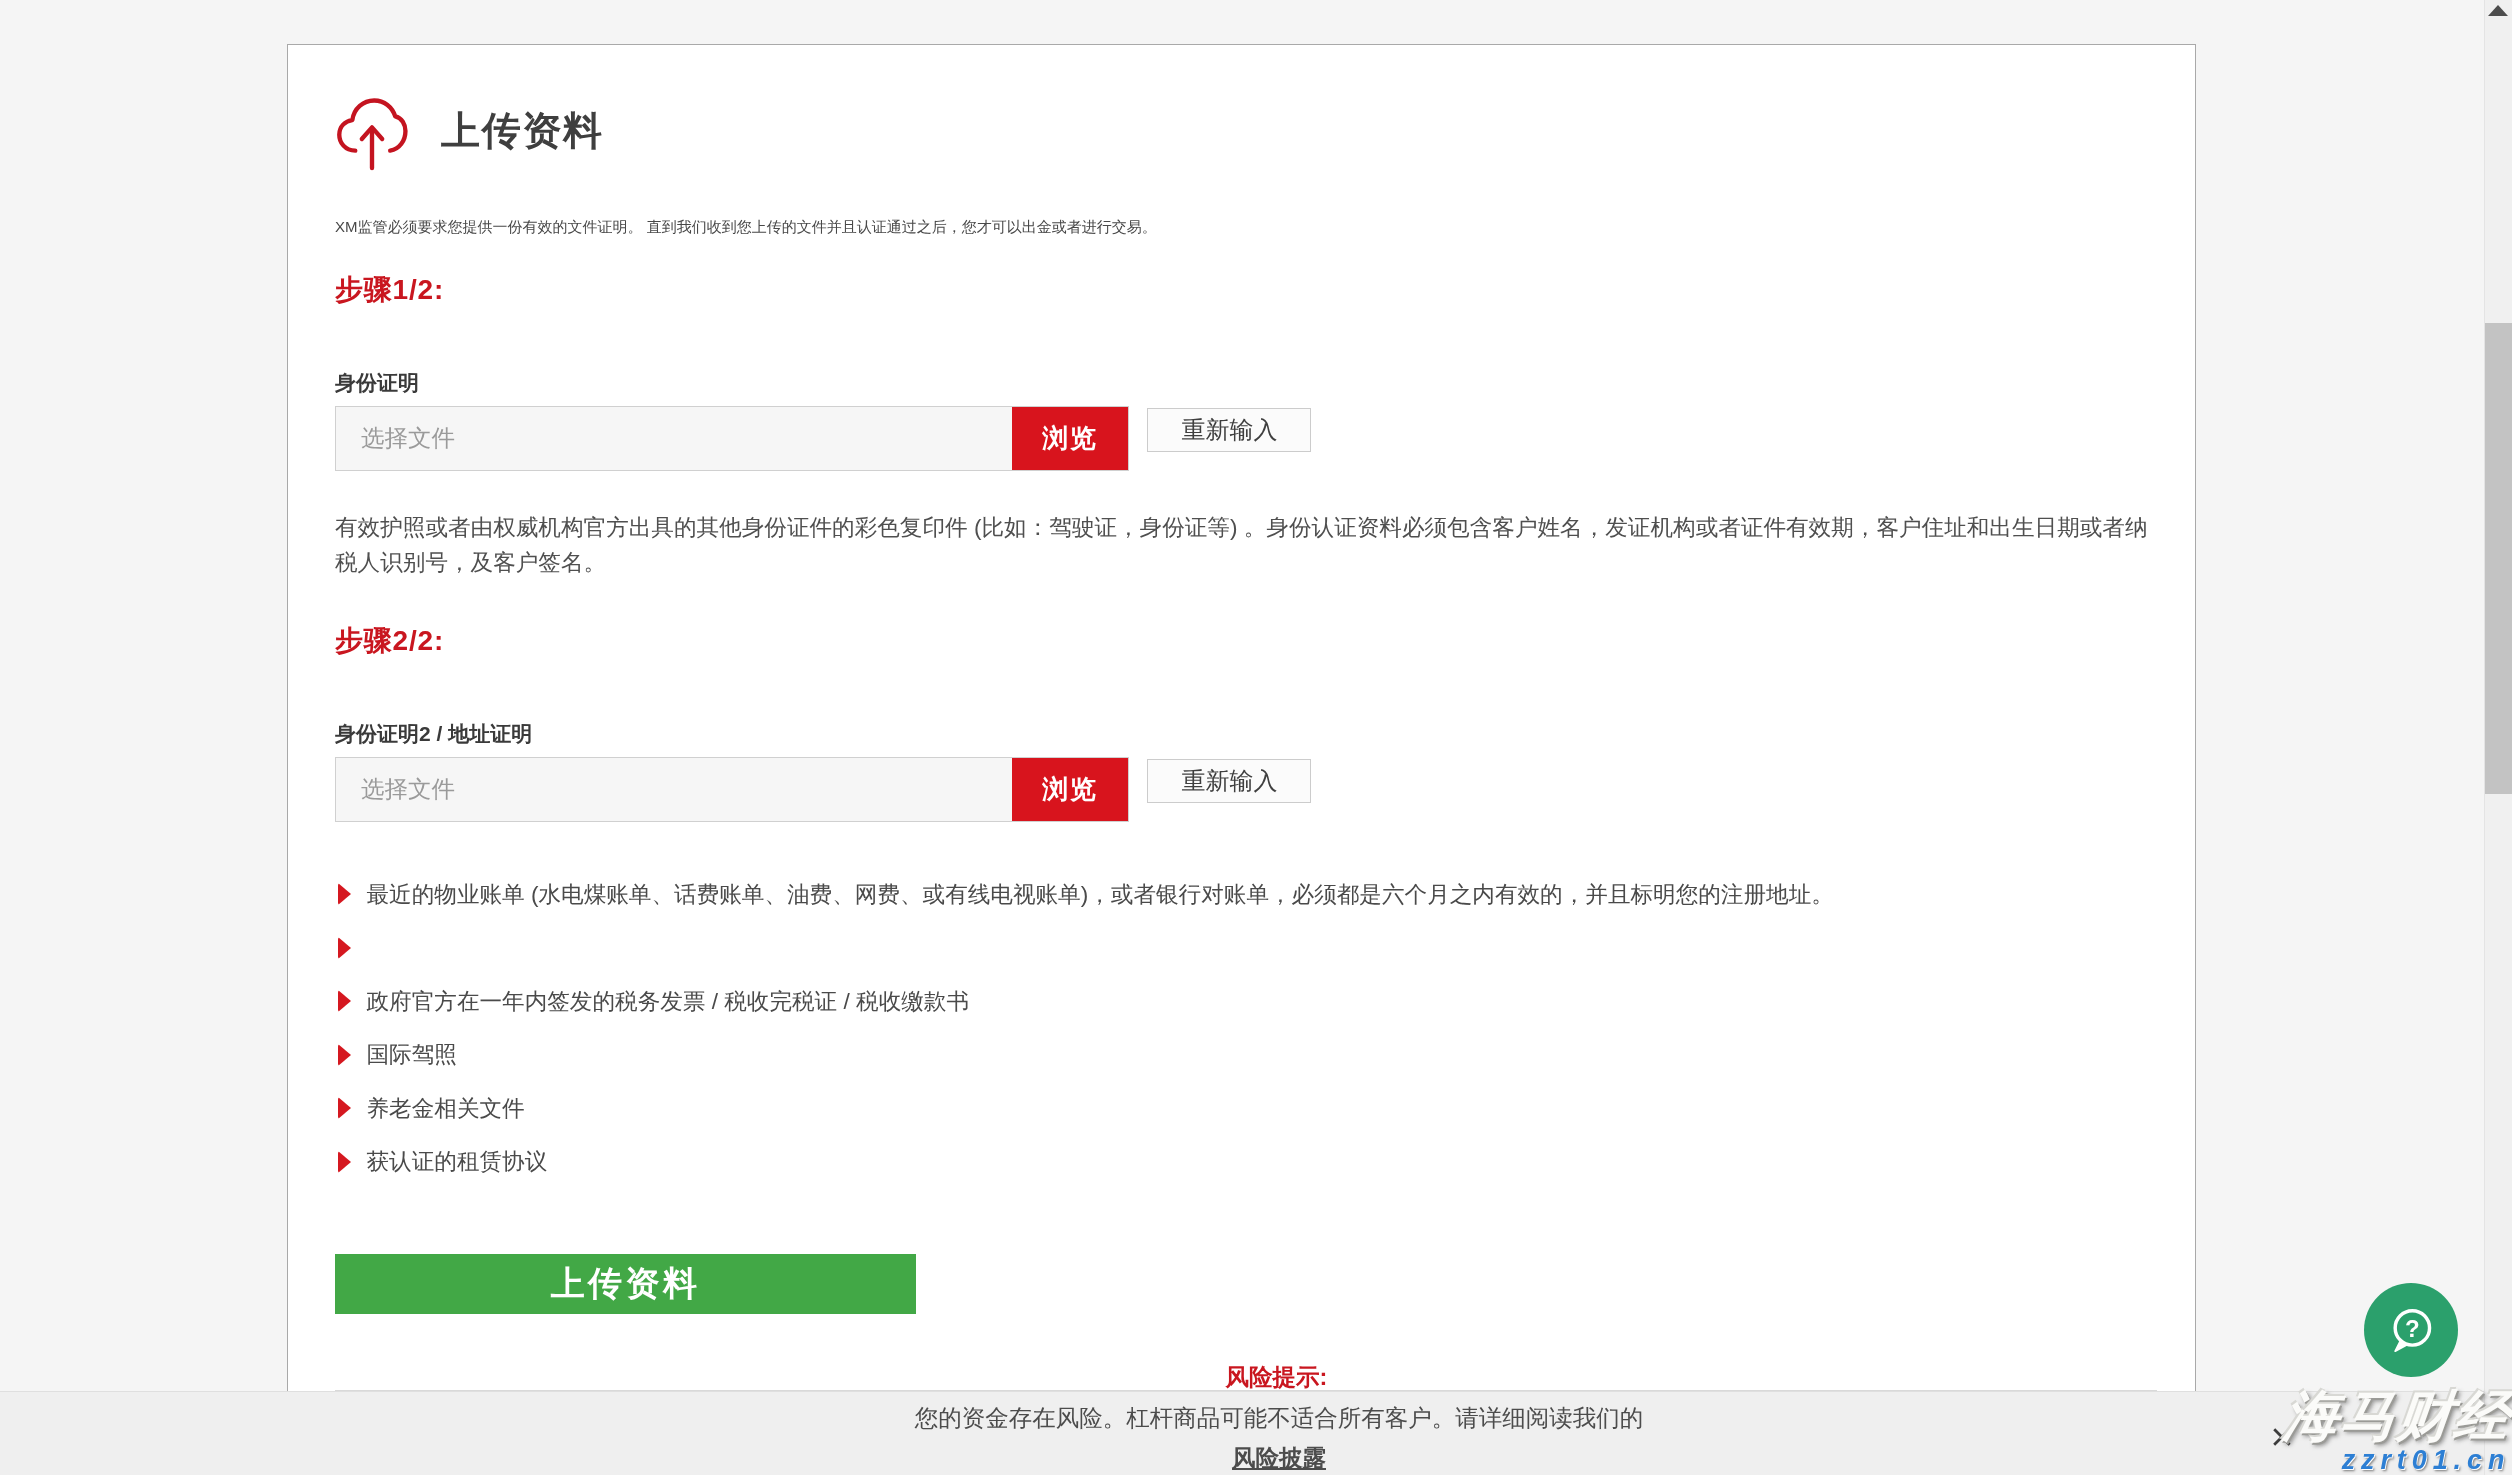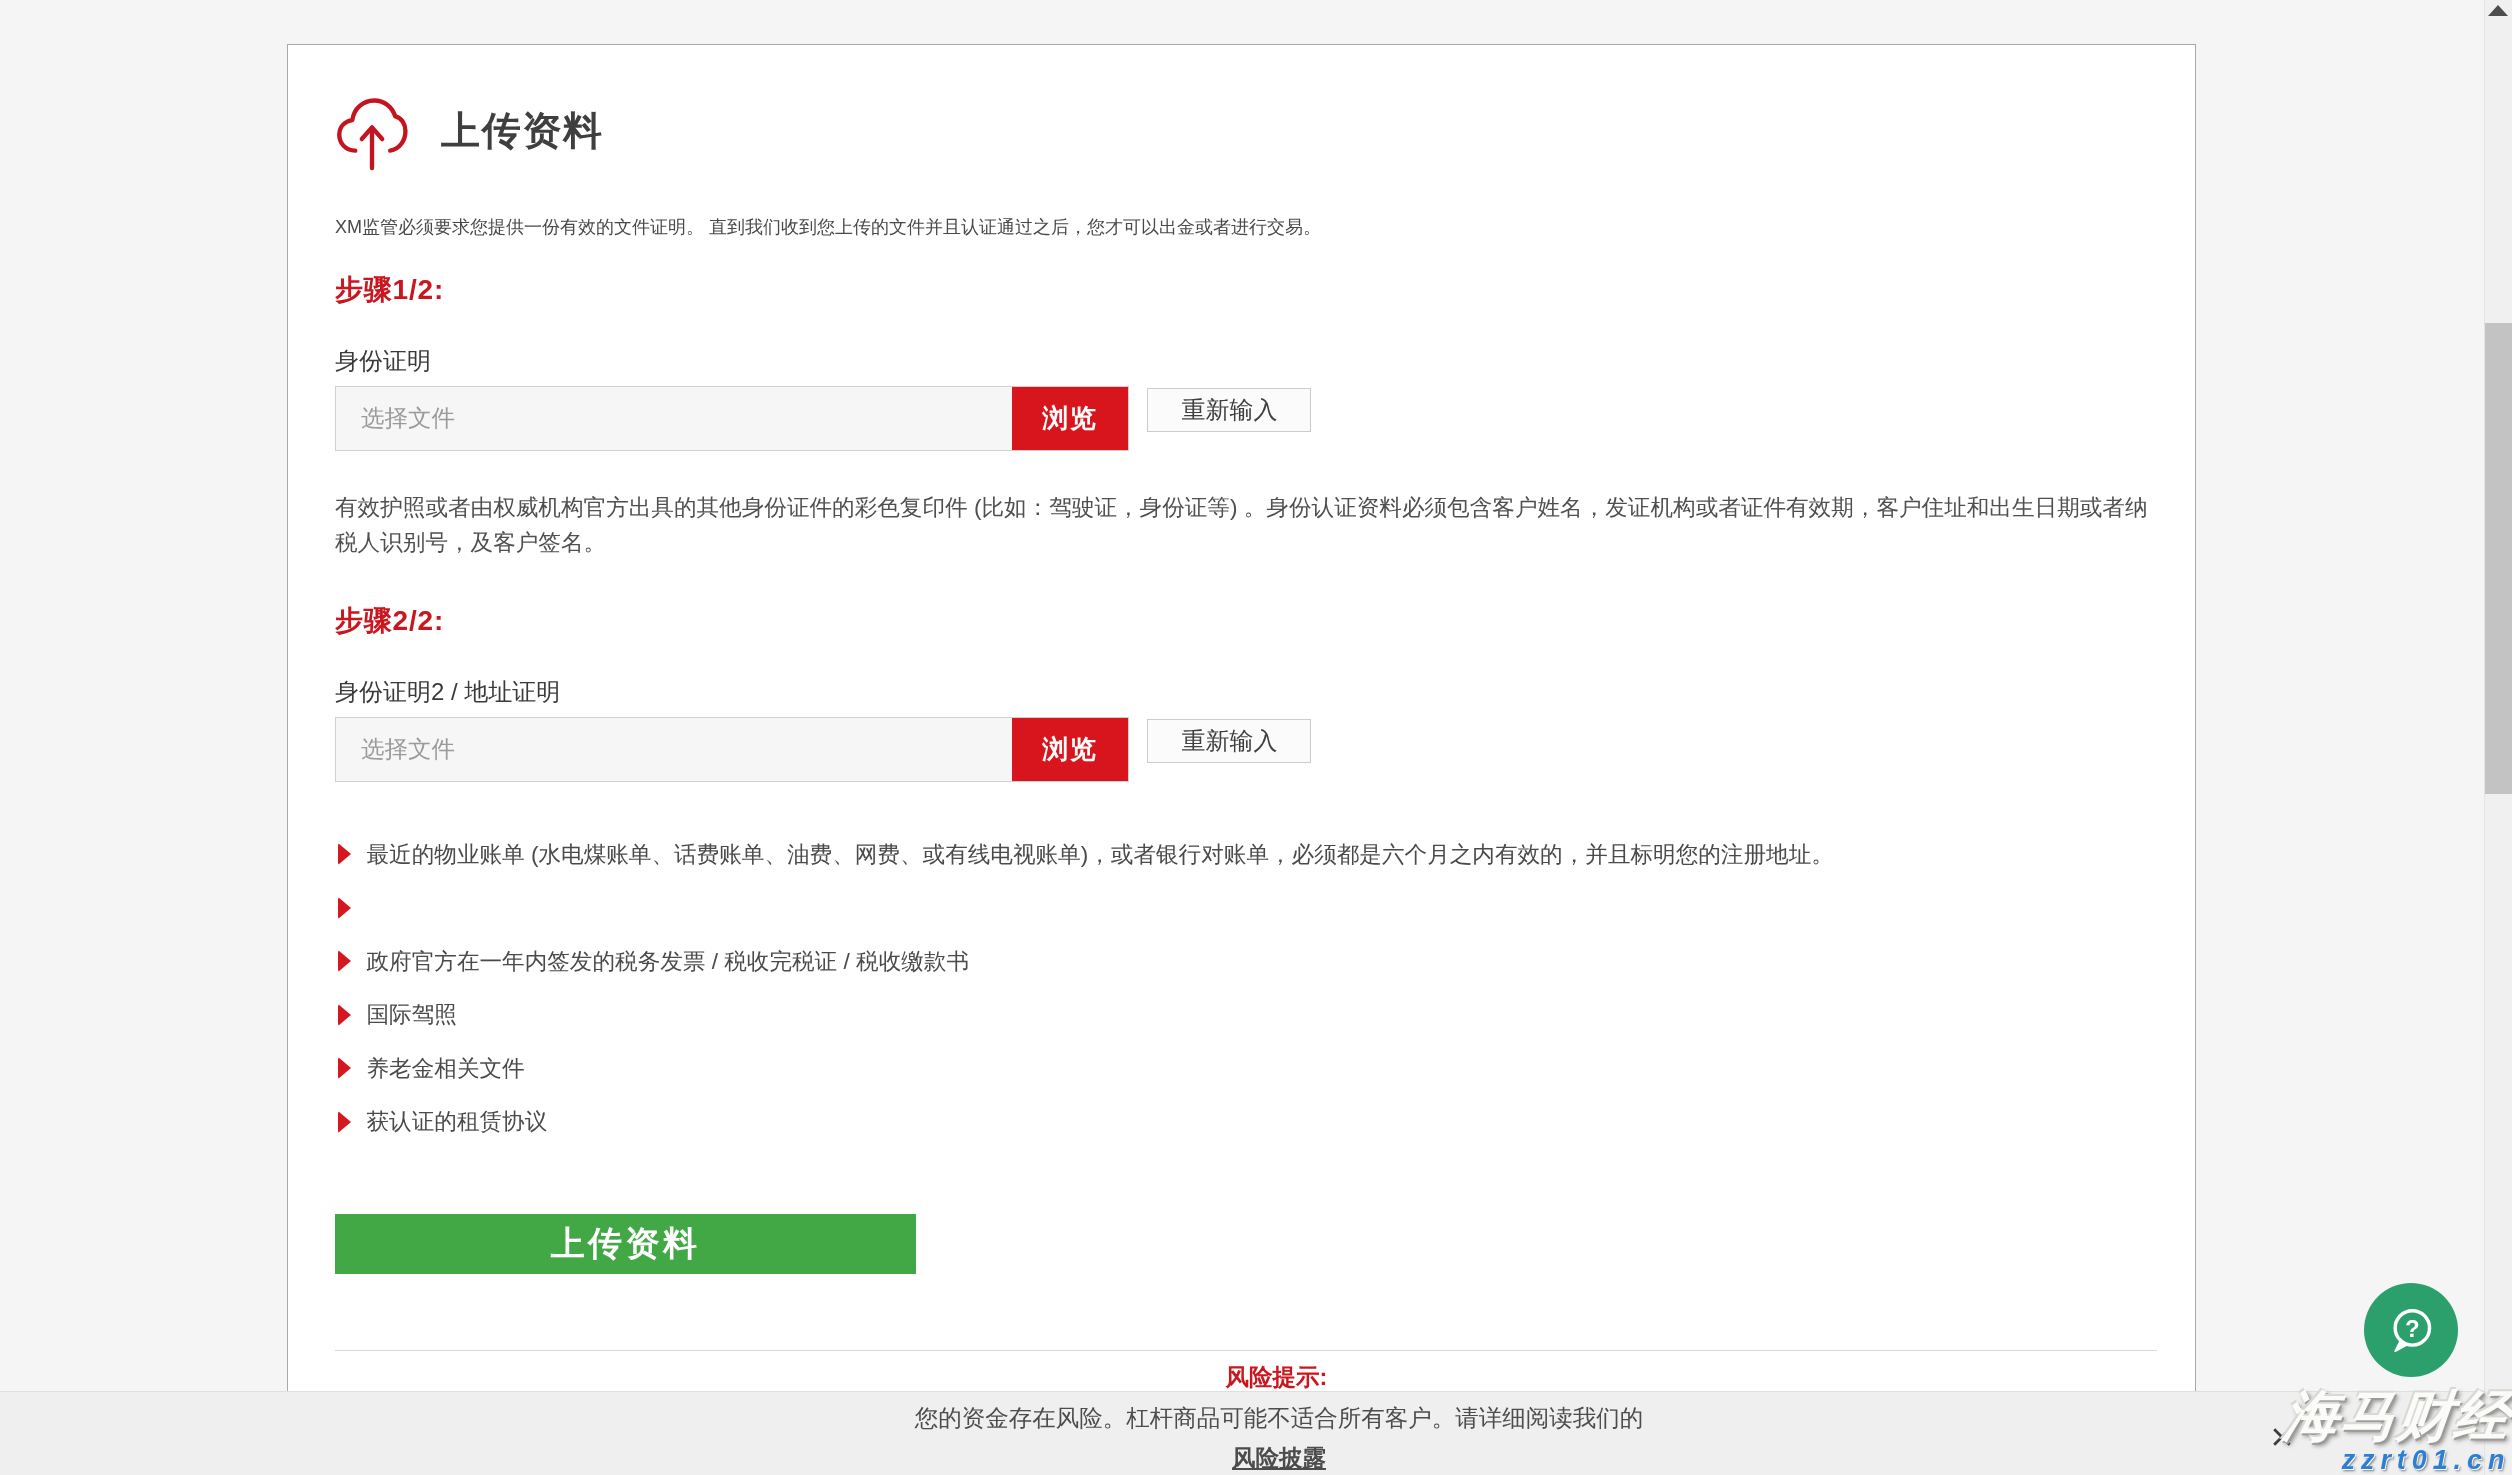--- a/index.html
+++ b/index.html
@@ -18,26 +18,26 @@
     background:#ffffff;
     border:1.7px solid #a9a9a9;
     padding:49px 38px 0 47px;
     overflow:hidden;
   }
 
   .header { display:flex; align-items:center; gap:32px; height:74px; }
   .header h1 { font-size:39px; font-weight:bold; color:#3f3f3f; letter-spacing:1.7px; }
   .cloud-svg { width:74px; height:80px; }
 
-  .intro { margin-top:44px; font-size:18px; color:#484848; line-height:30px; }
+  .intro { margin-top:44px; font-size:15px; color:#484848; line-height:30px; }
 
   .step-heading { margin-top:28.5px; font-size:28px; font-weight:bold; color:#c9161f; letter-spacing:0.8px; }
   .step-heading.second { margin-top:42px; }
 
-  .field-label { margin-top:36px; font-size:24px; font-weight:normal; color:#3a3a3a; }
+  .field-label { margin-top:60px; font-size:21px; font-weight:bold; color:#3a3a3a; }
 
   .file-row { margin-top:9.2px; display:flex; align-items:flex-start; }
   .file-box {
     width:794px; height:65px;
     background:#f6f6f6;
     border:1.7px solid #d0d0d0;
     display:flex; align-items:stretch;
   }
   .file-box input {
     flex:1; border:none; outline:none; background:transparent;

